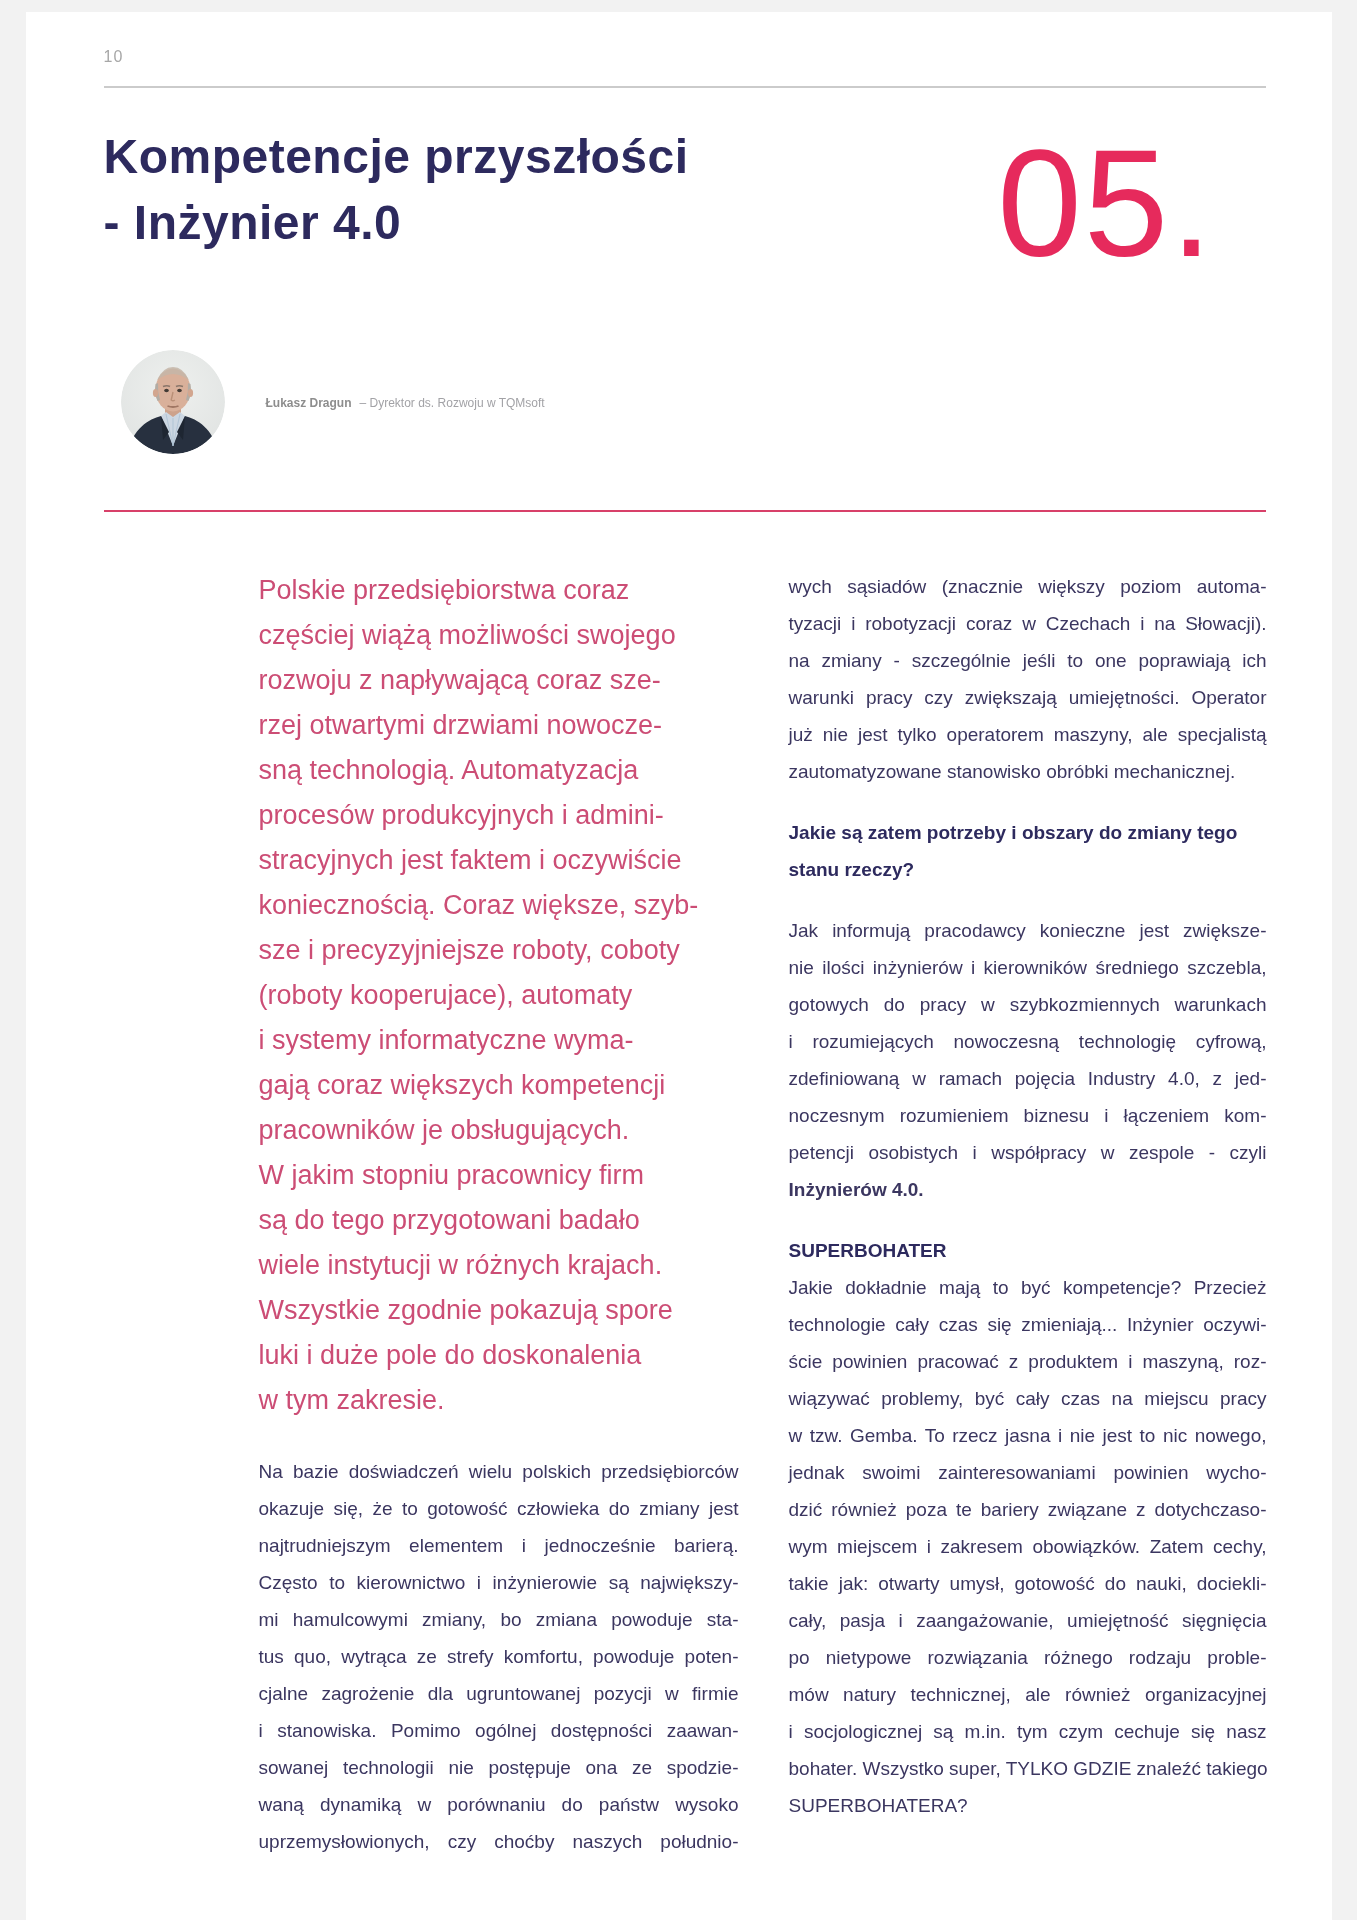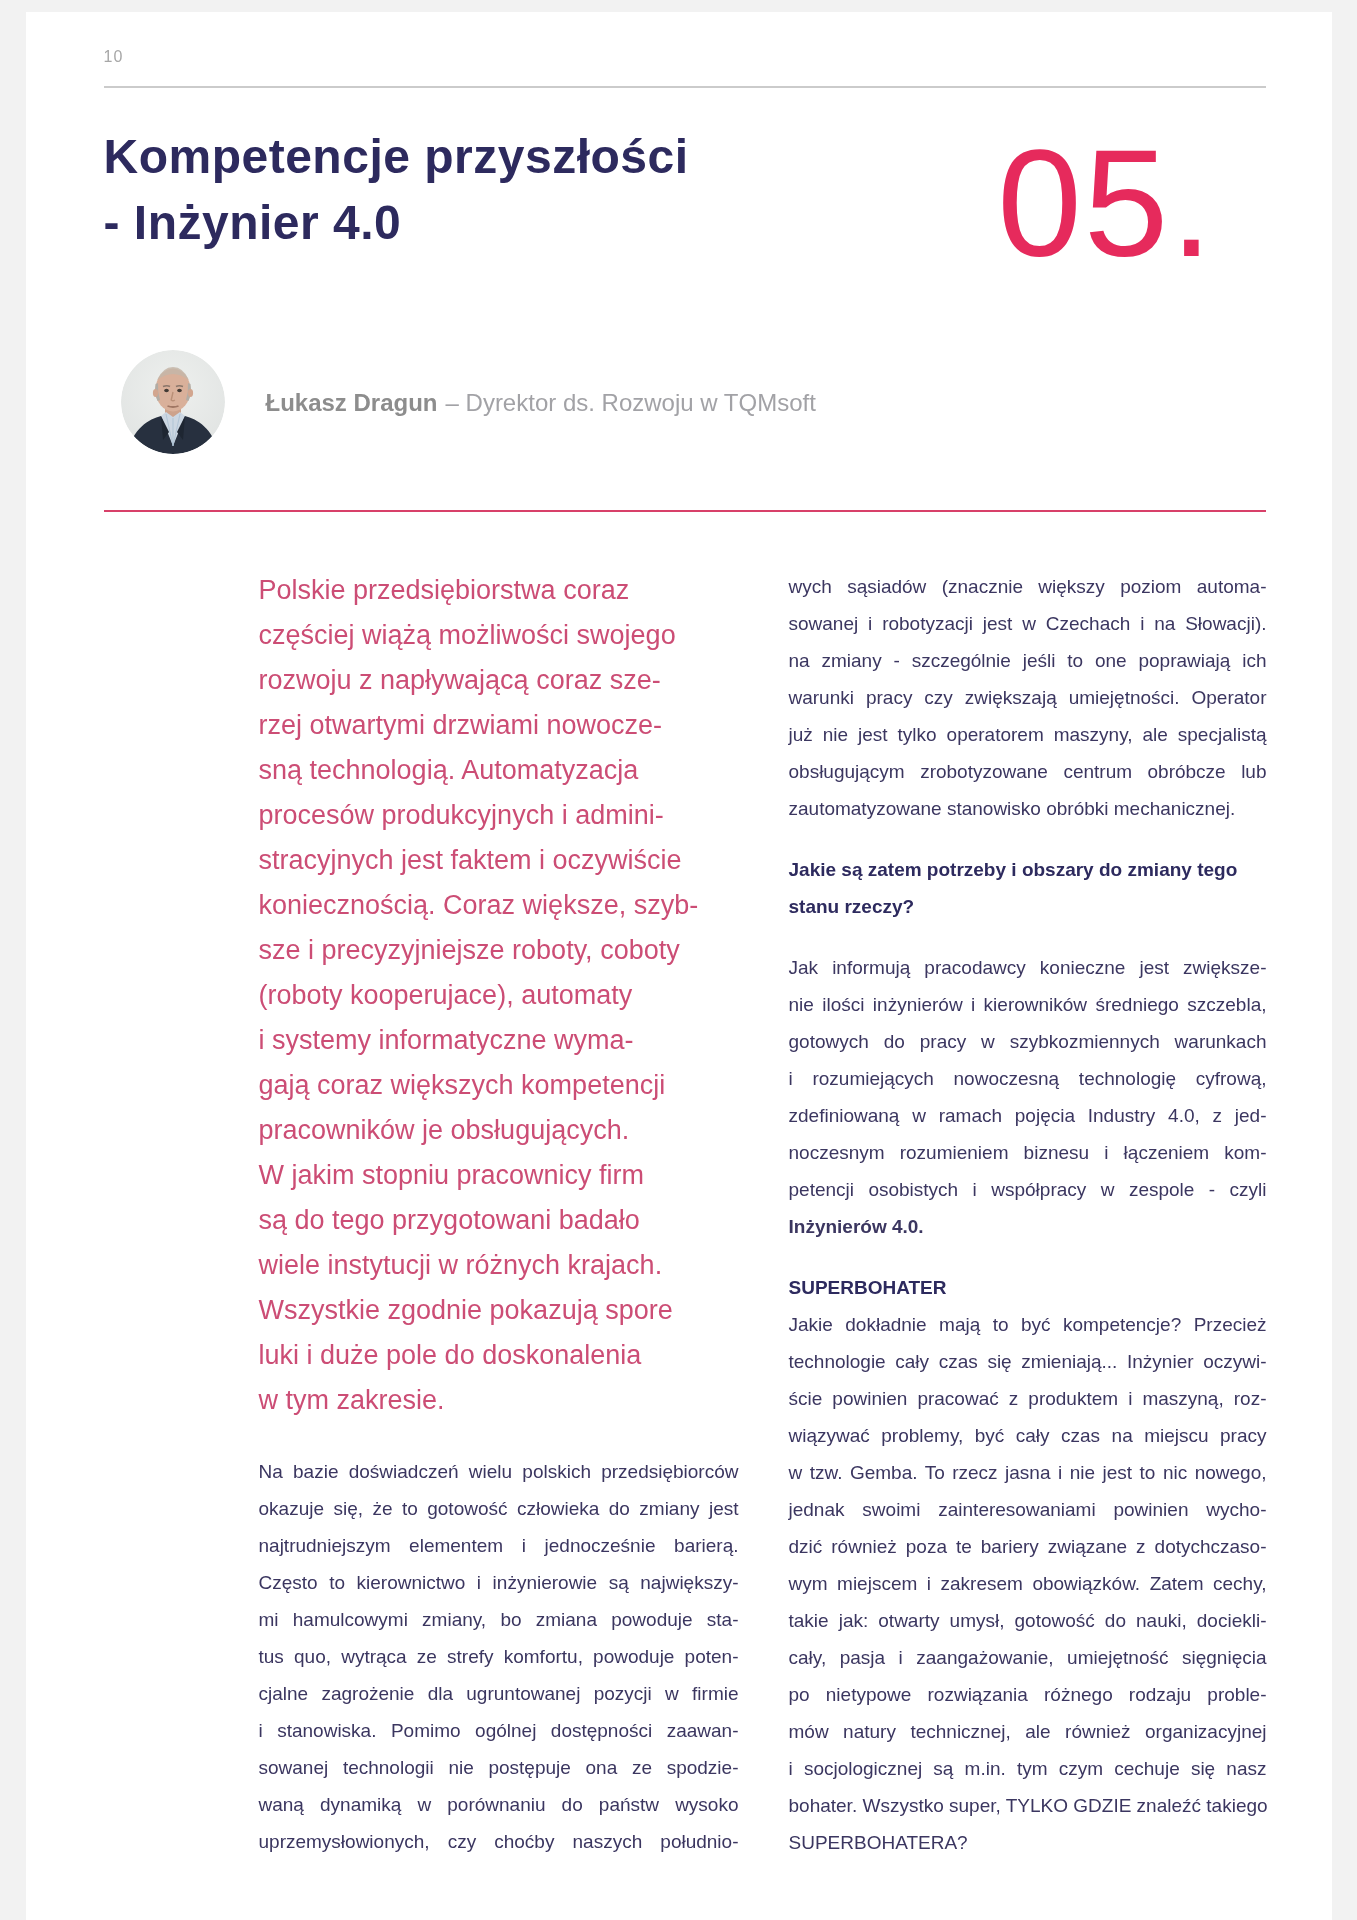--- a/index.html
+++ b/index.html
@@ -43,21 +43,21 @@
     font-size:152px;line-height:150px;font-weight:400;
     color:var(--accent);letter-spacing:2px;
   }
   .avatar-wrap{
     position:absolute;left:95px;top:338px;
     width:104px;height:104px;border-radius:50%;
     overflow:hidden;
   }
   .author-line{
     position:absolute;left:240px;top:378px;
-    font-size:24px;line-height:26px;
+    font-size:12px;line-height:26px;
   }
   .author-name{font-weight:700;color:var(--author-name);}
   .author-role{color:var(--author-role);margin-left:8px;}
   .pink-rule{
     position:absolute;left:78px;top:498px;
     width:1162px;height:2px;background:var(--rule-pink);
   }
   .col{position:absolute;top:556px;}
   .col-left{left:233px;width:480px;}
   .col-right{left:763px;width:478px;}
@@ -188,25 +188,24 @@
         <div class="jline">i stanowiska. Pomimo ogólnej dostępności zaawan-</div>
         <div class="jline">sowanej technologii nie postępuje ona ze spodzie-</div>
         <div class="jline">waną dynamiką w porównaniu do państw wysoko</div>
         <div class="jline">uprzemysłowionych, czy choćby naszych południo-</div>
       </div>
   </div>
 
   <div class="col col-right">
     <div class="body-par">
         <div class="jline">wych sąsiadów (znacznie większy poziom automa-</div>
-        <div class="jline">sowanej i robotyzacji jest w Czechach i na Słowacji).</div>
+        <div class="jline">tyzacji i robotyzacji coraz w Czechach i na Słowacji).</div>
         <div class="jline">na zmiany - szczególnie jeśli to one poprawiają ich</div>
         <div class="jline">warunki pracy czy zwiększają umiejętności. Operator</div>
         <div class="jline">już nie jest tylko operatorem maszyny, ale specjalistą</div>
-        <div class="jline">obsługującym zrobotyzowane centrum obróbcze lub</div>
         <div class="jline jline--end">zautomatyzowane stanowisko obróbki mechanicznej.</div>
       </div>
     <div class="body-heading block--left">
         <div class="jline">Jakie są zatem potrzeby i obszary do zmiany tego</div>
         <div class="jline jline--end">stanu rzeczy?</div>
       </div>
     <div class="body-par">
         <div class="jline">Jak informują pracodawcy konieczne jest zwiększe-</div>
         <div class="jline">nie ilości inżynierów i kierowników średniego szczebla,</div>
         <div class="jline">gotowych do pracy w szybkozmiennych warunkach</div>

